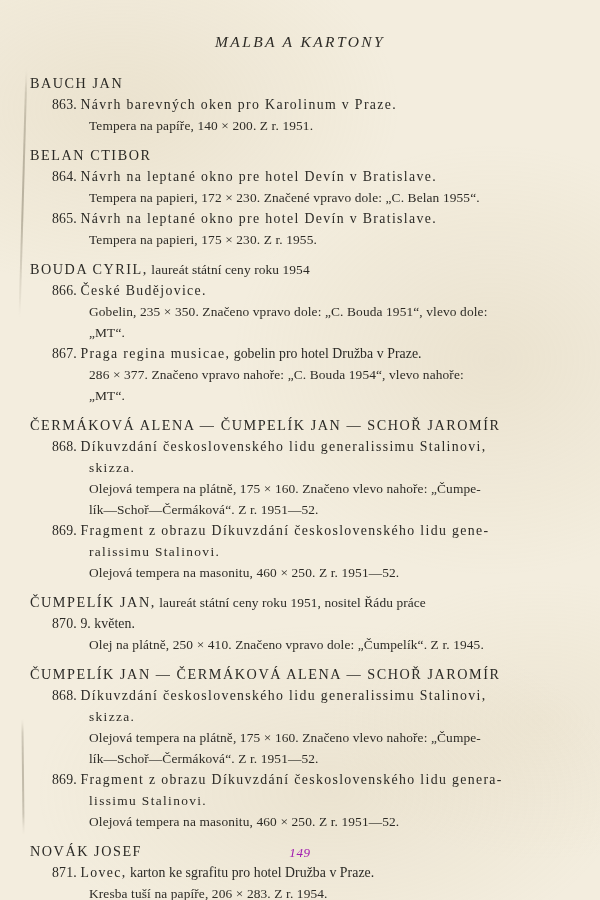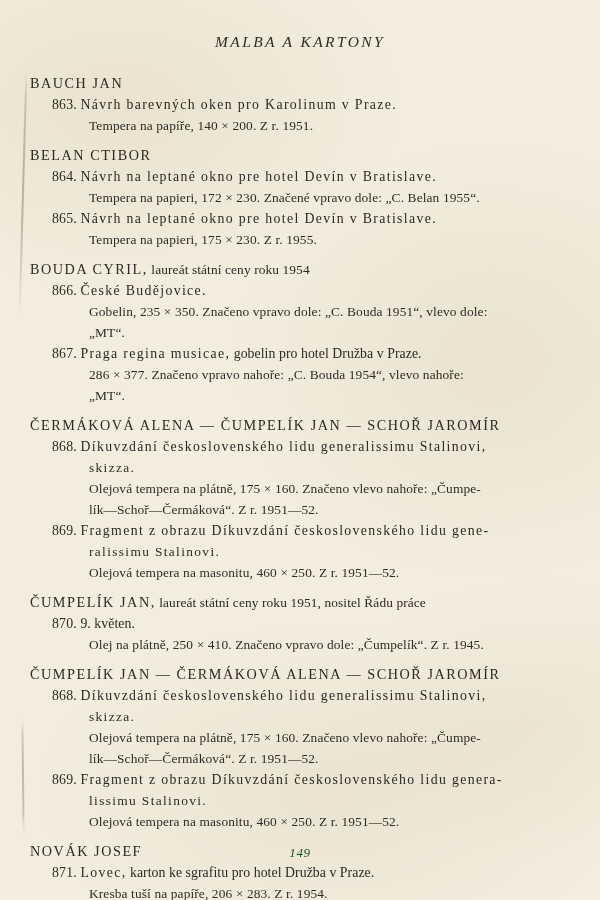--- a/index.html
+++ b/index.html
@@ -141,21 +141,21 @@
 
   .folio {
     position: absolute;
     left: 0;
     right: 0;
     top: 845px;
     text-align: center;
     font-style: italic;
     font-size: 13px;
     letter-spacing: 0.6px;
-    color: #14532d;
+    color: #a21caf;
   }
 </style>
 </head>
 <body>
 
 <div class="page">
 
   <div class="paper-grain"></div>
   <div class="edge-shadow">
       <div class="curve"></div>

